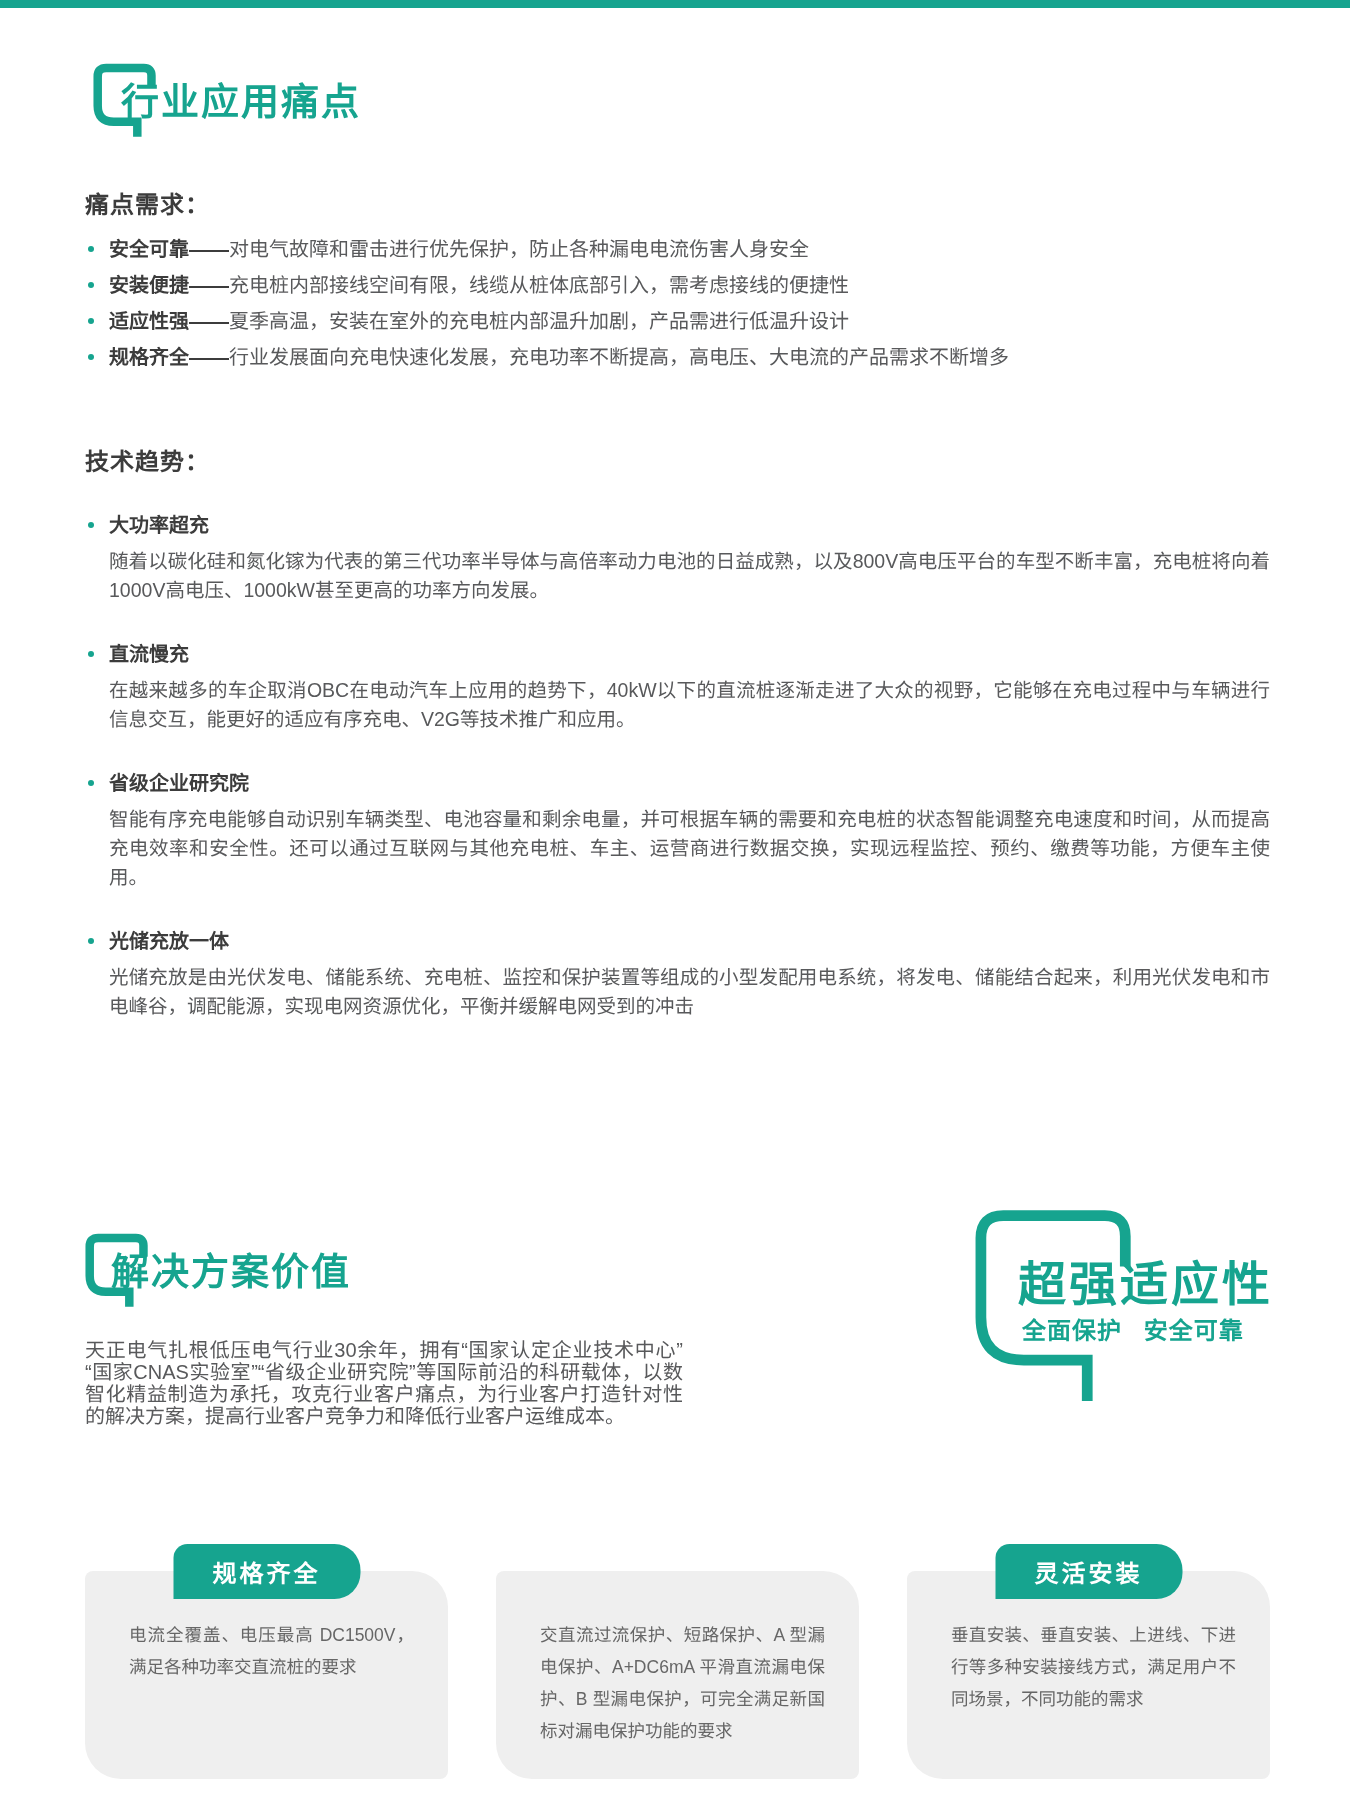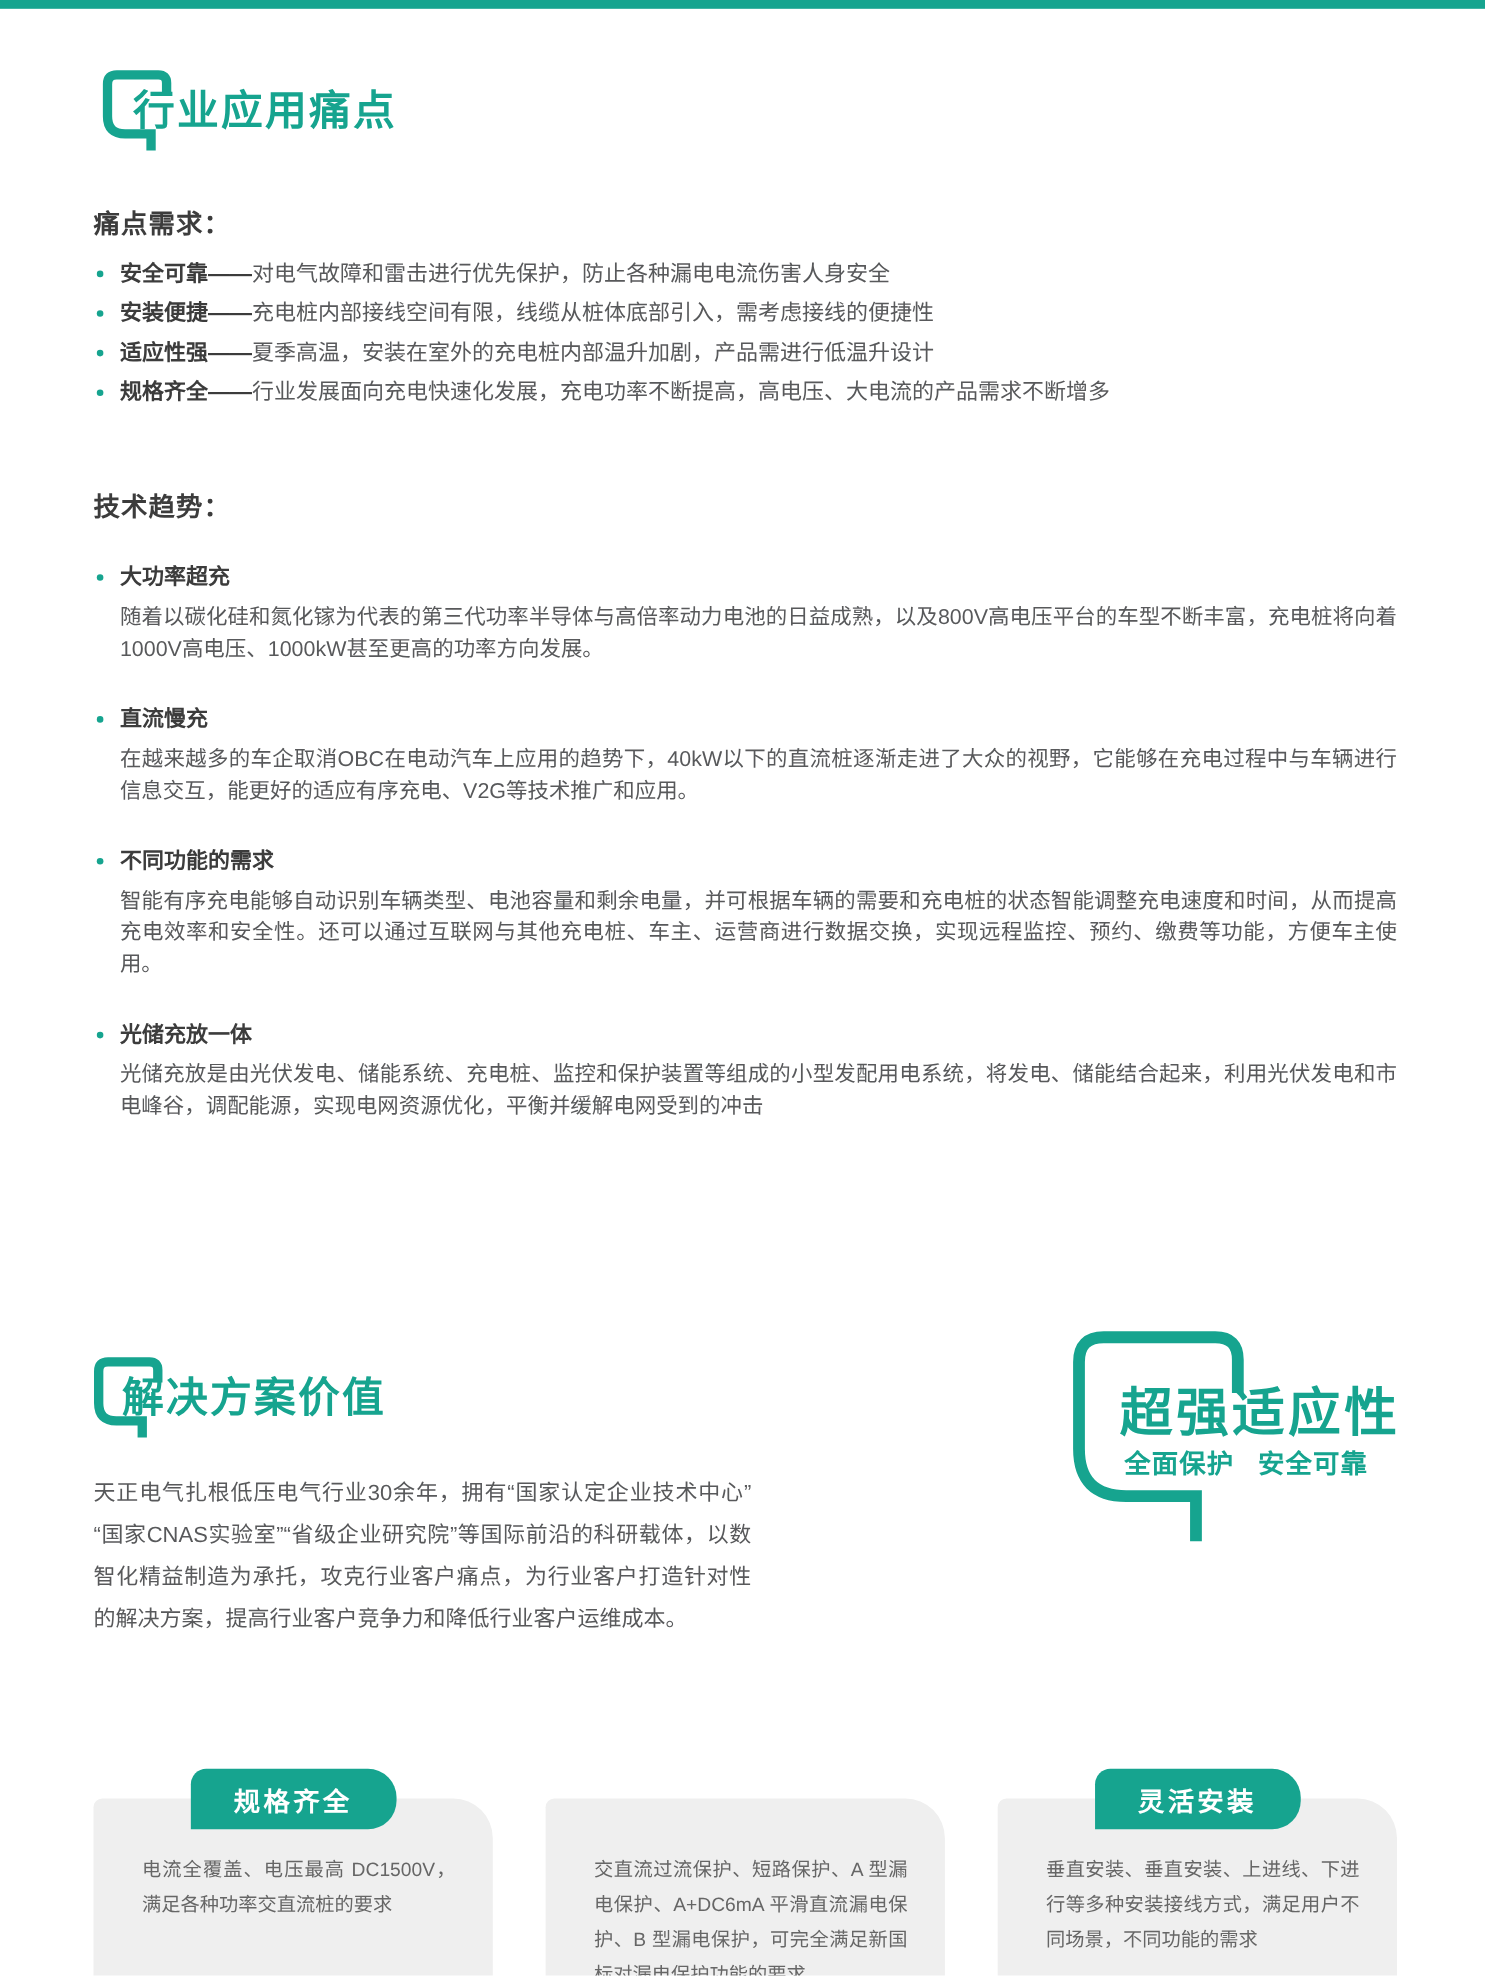--- a/index.html
+++ b/index.html
@@ -51,21 +51,21 @@
     position:relative;margin-top:36px;padding-left:24px;
     font-size:20px;font-weight:bold;color:var(--dark);line-height:26px;
   }
   .trend-item .t-title .dot{top:10px;}
   .trend-item .t-body{
     margin:9px 0 0 24px;font-size:19.5px;line-height:29px;color:var(--body);
     text-align:justify;
   }
 
   .intro{
-    margin:28px 0 0;width:598px;font-size:20px;line-height:38px;
+    margin:28px 0 0;width:598px;font-size:20px;line-height:22px;
     color:var(--body);text-align:justify;
   }
 
   
   .badge{position:absolute;left:966px;top:1203px;width:330px;height:210px;}
   .badge .bracket-big{position:absolute;left:0;top:0;}
   .badge-title{
     position:absolute;left:52px;top:42px;font-size:48px;font-weight:bold;
     color:var(--accent);letter-spacing:3px;white-space:nowrap;
   }
@@ -139,21 +139,21 @@
   <div class="trend-item">
     <div class="t-title">
       <span class="dot"></span>
       <span>直流慢充</span>
     </div>
     <p class="t-body">在越来越多的车企取消OBC在电动汽车上应用的趋势下，40kW以下的直流桩逐渐走进了大众的视野，它能够在充电过程中与车辆进行信息交互，能更好的适应有序充电、V2G等技术推广和应用。</p>
   </div>
   <div class="trend-item">
     <div class="t-title">
       <span class="dot"></span>
-      <span>不同功能的需求</span>
+      <span>省级企业研究院</span>
     </div>
     <p class="t-body">智能有序充电能够自动识别车辆类型、电池容量和剩余电量，并可根据车辆的需要和充电桩的状态智能调整充电速度和时间，从而提高充电效率和安全性。还可以通过互联网与其他充电桩、车主、运营商进行数据交换，实现远程监控、预约、缴费等功能，方便车主使用。</p>
   </div>
   <div class="trend-item">
     <div class="t-title">
       <span class="dot"></span>
       <span>光储充放一体</span>
     </div>
     <p class="t-body">光储充放是由光伏发电、储能系统、充电桩、监控和保护装置等组成的小型发配用电系统，将发电、储能结合起来，利用光伏发电和市电峰谷，调配能源，实现电网资源优化，平衡并缓解电网受到的冲击</p>
   </div>

